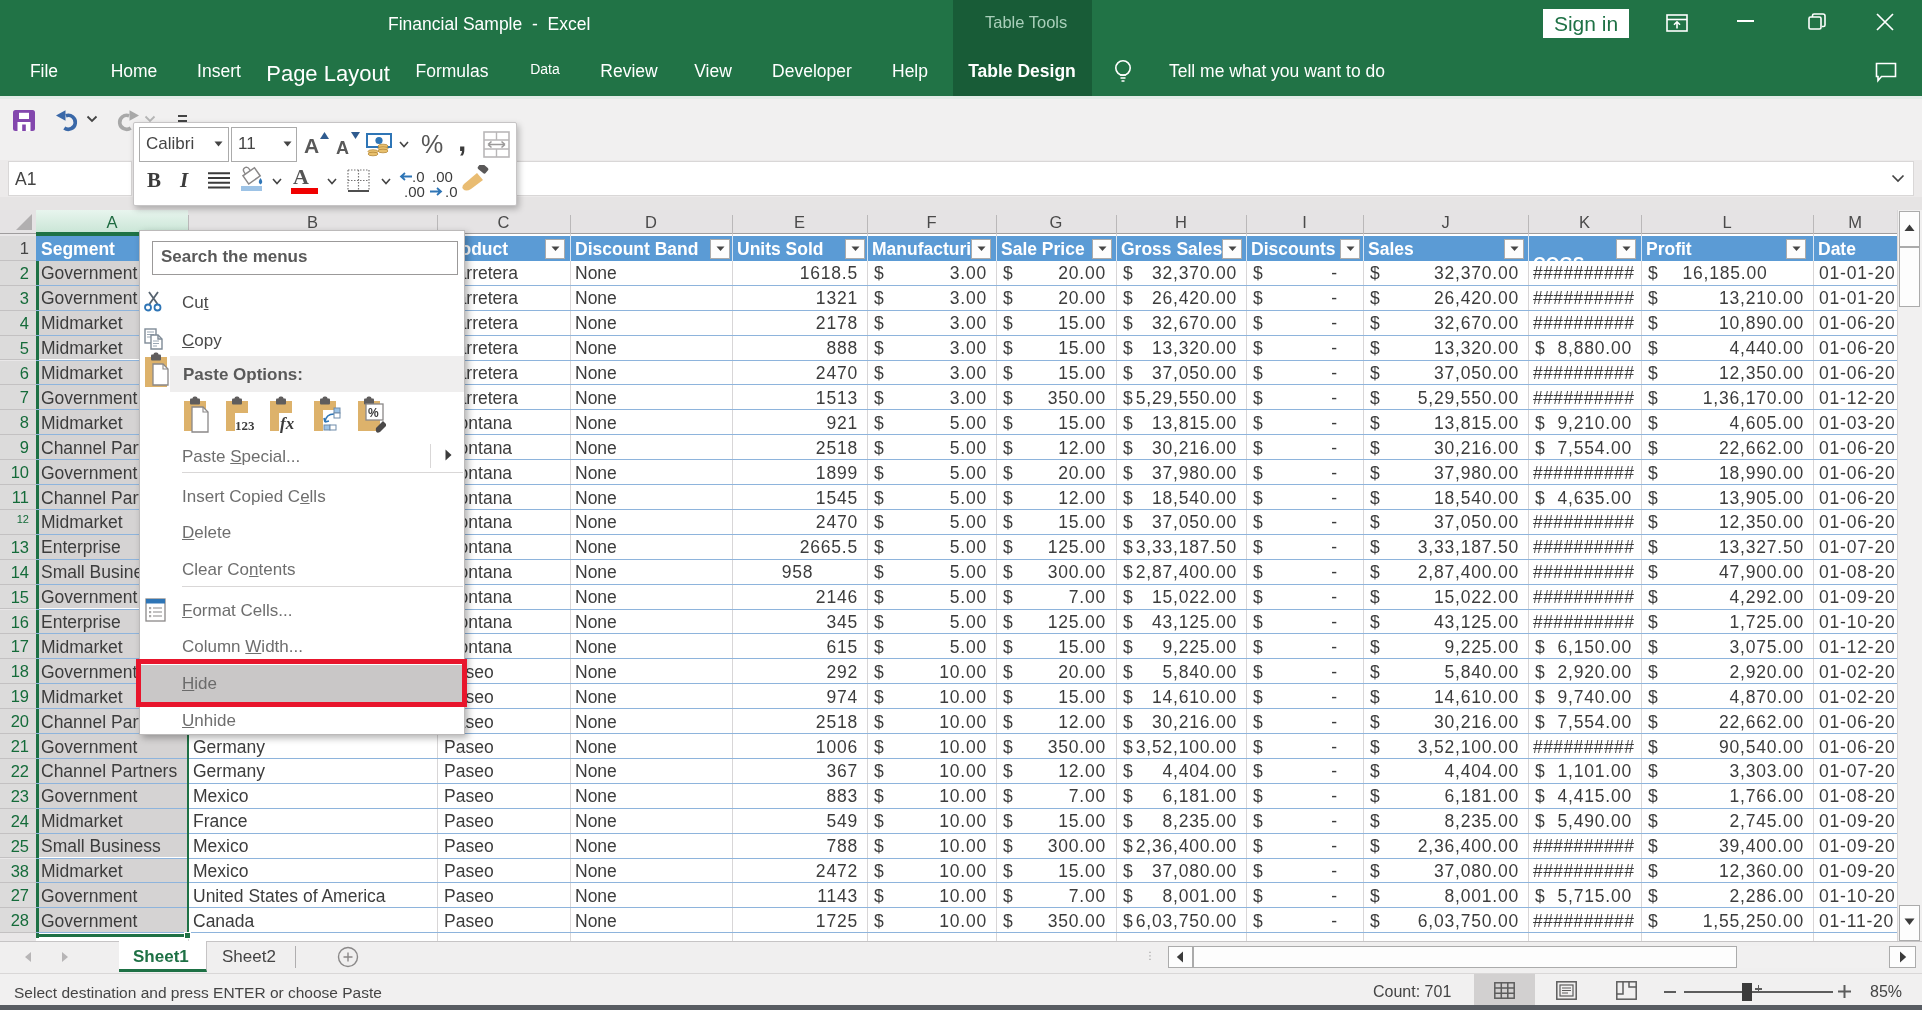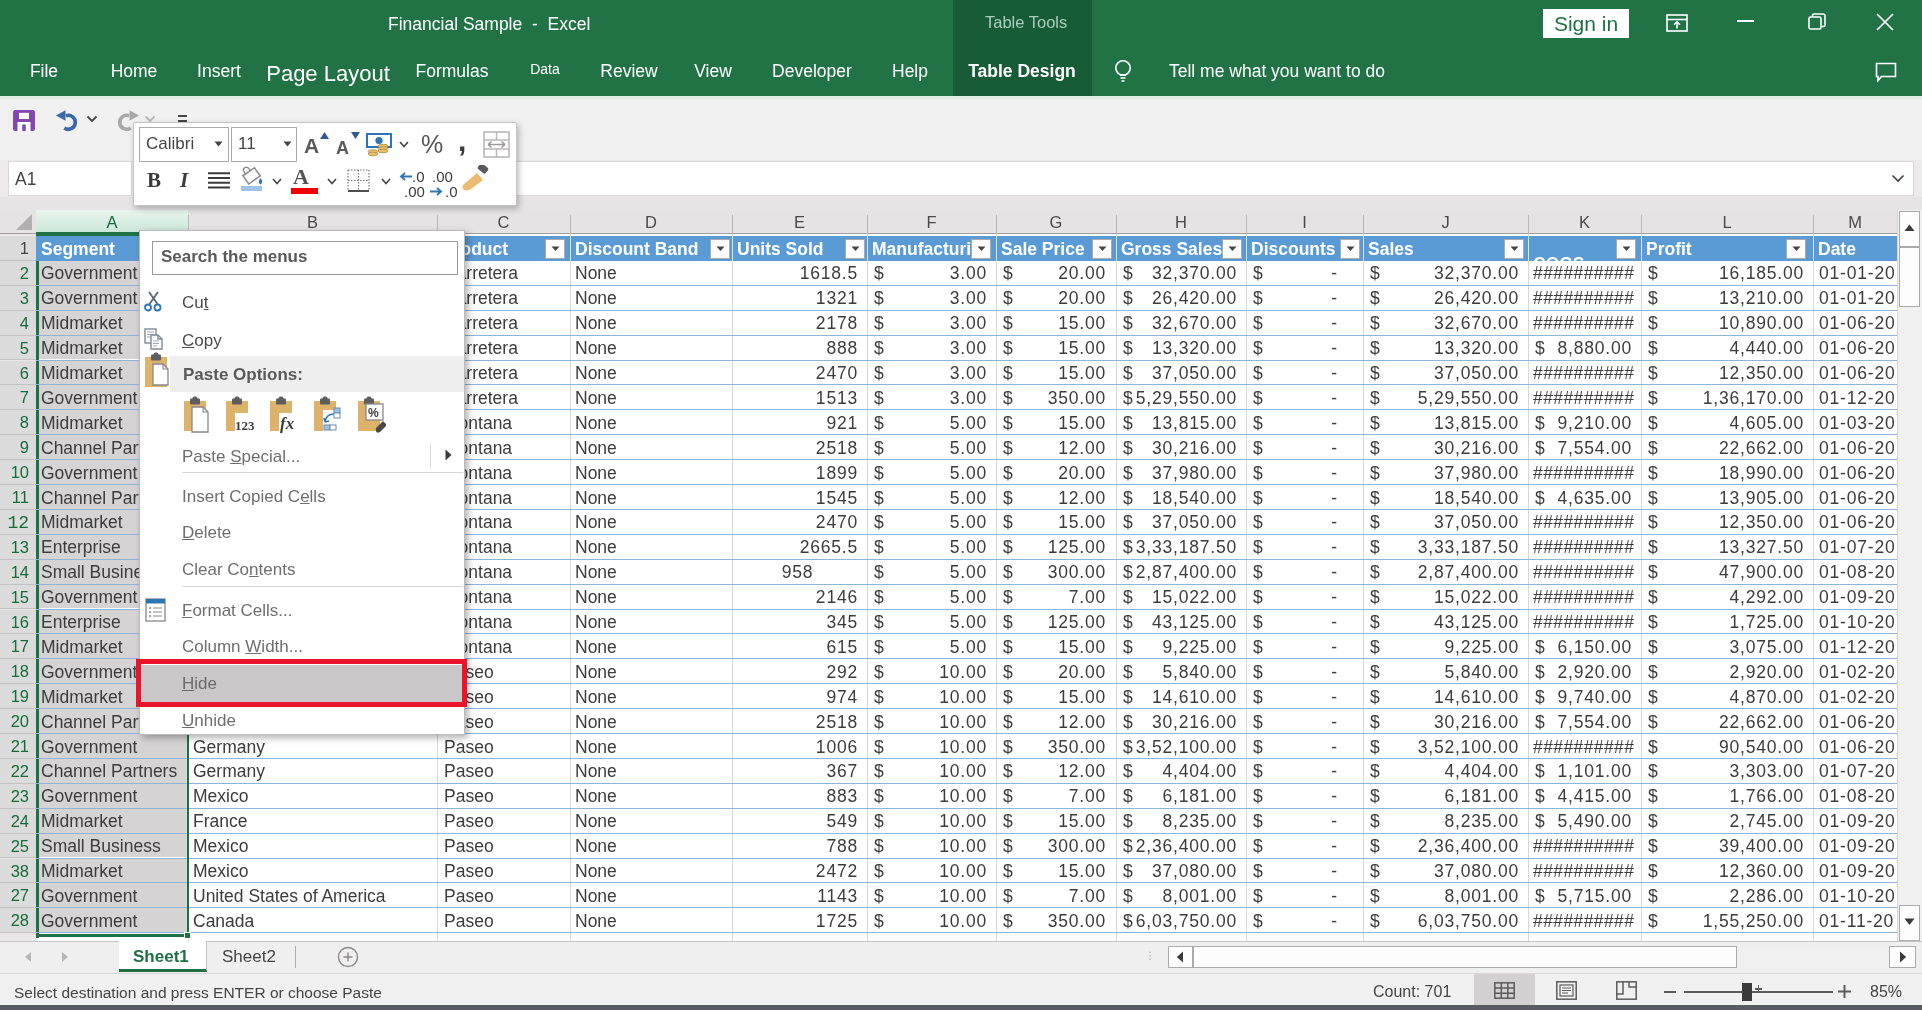--- a/index.html
+++ b/index.html
@@ -126,21 +126,21 @@
 <div class="ab" style="left:0;top:388.4px;width:29px;text-align:right;font-size:16.5px;color:#156b3a;">7</div>
 <div class="ab" style="left:0;top:410.29999999999995px;width:36px;height:24.9px;background:#dcdbdb;border-bottom:1px solid #c3c1c2;"></div>
 <div class="ab" style="left:0;top:413.29999999999995px;width:29px;text-align:right;font-size:16.5px;color:#156b3a;">8</div>
 <div class="ab" style="left:0;top:435.2px;width:36px;height:24.9px;background:#dcdbdb;border-bottom:1px solid #c3c1c2;"></div>
 <div class="ab" style="left:0;top:438.2px;width:29px;text-align:right;font-size:16.5px;color:#156b3a;">9</div>
 <div class="ab" style="left:0;top:460.1px;width:36px;height:24.9px;background:#dcdbdb;border-bottom:1px solid #c3c1c2;"></div>
 <div class="ab" style="left:0;top:463.1px;width:29px;text-align:right;font-size:16.5px;color:#156b3a;">10</div>
 <div class="ab" style="left:0;top:485.0px;width:36px;height:24.9px;background:#dcdbdb;border-bottom:1px solid #c3c1c2;"></div>
 <div class="ab" style="left:0;top:488.0px;width:29px;text-align:right;font-size:16.5px;color:#156b3a;">11</div>
 <div class="ab" style="left:0;top:509.9px;width:36px;height:24.9px;background:#dcdbdb;border-bottom:1px solid #c3c1c2;"></div>
-<div class="ab" style="left:0;top:512.9px;width:29px;text-align:right;font-size:18px;color:#156b3a;font-family:Liberation Mono, monospace;">12</div>
+<div class="ab" style="left:0;top:512.9px;width:29px;text-align:right;font-size:11px;color:#156b3a;">12</div>
 <div class="ab" style="left:0;top:534.8px;width:36px;height:24.9px;background:#dcdbdb;border-bottom:1px solid #c3c1c2;"></div>
 <div class="ab" style="left:0;top:537.8px;width:29px;text-align:right;font-size:16.5px;color:#156b3a;">13</div>
 <div class="ab" style="left:0;top:559.7px;width:36px;height:24.9px;background:#dcdbdb;border-bottom:1px solid #c3c1c2;"></div>
 <div class="ab" style="left:0;top:562.7px;width:29px;text-align:right;font-size:16.5px;color:#156b3a;">14</div>
 <div class="ab" style="left:0;top:584.5999999999999px;width:36px;height:24.9px;background:#dcdbdb;border-bottom:1px solid #c3c1c2;"></div>
 <div class="ab" style="left:0;top:587.5999999999999px;width:29px;text-align:right;font-size:16.5px;color:#156b3a;">15</div>
 <div class="ab" style="left:0;top:609.5px;width:36px;height:24.9px;background:#dcdbdb;border-bottom:1px solid #c3c1c2;"></div>
 <div class="ab" style="left:0;top:612.5px;width:29px;text-align:right;font-size:16.5px;color:#156b3a;">16</div>
 <div class="ab" style="left:0;top:634.4px;width:36px;height:24.9px;background:#dcdbdb;border-bottom:1px solid #c3c1c2;"></div>
 <div class="ab" style="left:0;top:637.4px;width:29px;text-align:right;font-size:16.5px;color:#156b3a;">17</div>
@@ -258,21 +258,21 @@
 <div class="cell" style="left:1003px;top:263.4px;">$</div>
 <div class="cell num" style="left:1001px;top:263.4px;width:105px;text-align:right;color:#3c3c3c;">20.00</div>
 <div class="cell" style="left:1123px;top:263.4px;">$</div>
 <div class="cell num" style="left:1121px;top:263.4px;width:116px;text-align:right;color:#3c3c3c;">32,370.00</div>
 <div class="cell" style="left:1253px;top:263.4px;">$</div>
 <div class="cell" style="left:1251px;top:263.4px;width:86px;text-align:right;color:#3c3c3c;">-</div>
 <div class="cell" style="left:1370px;top:263.4px;">$</div>
 <div class="cell num" style="left:1368px;top:263.4px;width:151px;text-align:right;color:#3c3c3c;">32,370.00</div>
 <div class="cell" style="left:1533px;top:263.4px;width:105px;letter-spacing:0.4px;">##########</div>
 <div class="cell" style="left:1648px;top:263.4px;">$</div>
-<div class="cell num" style="left:1646px;top:263.4px;width:158px;text-align:right;color:#3c3c3c;">16,185.00</div>
+<div class="cell num" style="left:1646px;top:263.4px;width:158px;text-align:center;color:#3c3c3c;">16,185.00</div>
 <div class="cell num" style="left:1819px;top:263.4px;width:78px;text-align:left;color:#3c3c3c;">01-01-20</div>
 <div class="ab" style="left:36px;top:309.7px;width:1861px;height:1px;background:#8eb4dc;"></div>
 <div class="ab" style="left:38.5px;top:285.8px;width:149.5px;height:23.9px;background:#d5d3d3;"></div>
 <div class="cell" style="left:41px;top:288.3px;width:139px;text-align:left;color:#3c3c3c;">Government</div>
 <div class="cell" style="left:193px;top:288.3px;width:236px;text-align:left;color:#3c3c3c;">Germany</div>
 <div class="cell" style="left:444px;top:288.3px;width:118px;text-align:left;color:#3c3c3c;">Carretera</div>
 <div class="cell" style="left:575px;top:288.3px;width:149px;text-align:left;color:#3c3c3c;">None</div>
 <div class="cell num" style="left:737px;top:288.3px;width:121px;text-align:right;color:#3c3c3c;">1321</div>
 <div class="cell" style="left:874px;top:288.3px;">$</div>
 <div class="cell num" style="left:872px;top:288.3px;width:115px;text-align:right;color:#3c3c3c;">3.00</div>

